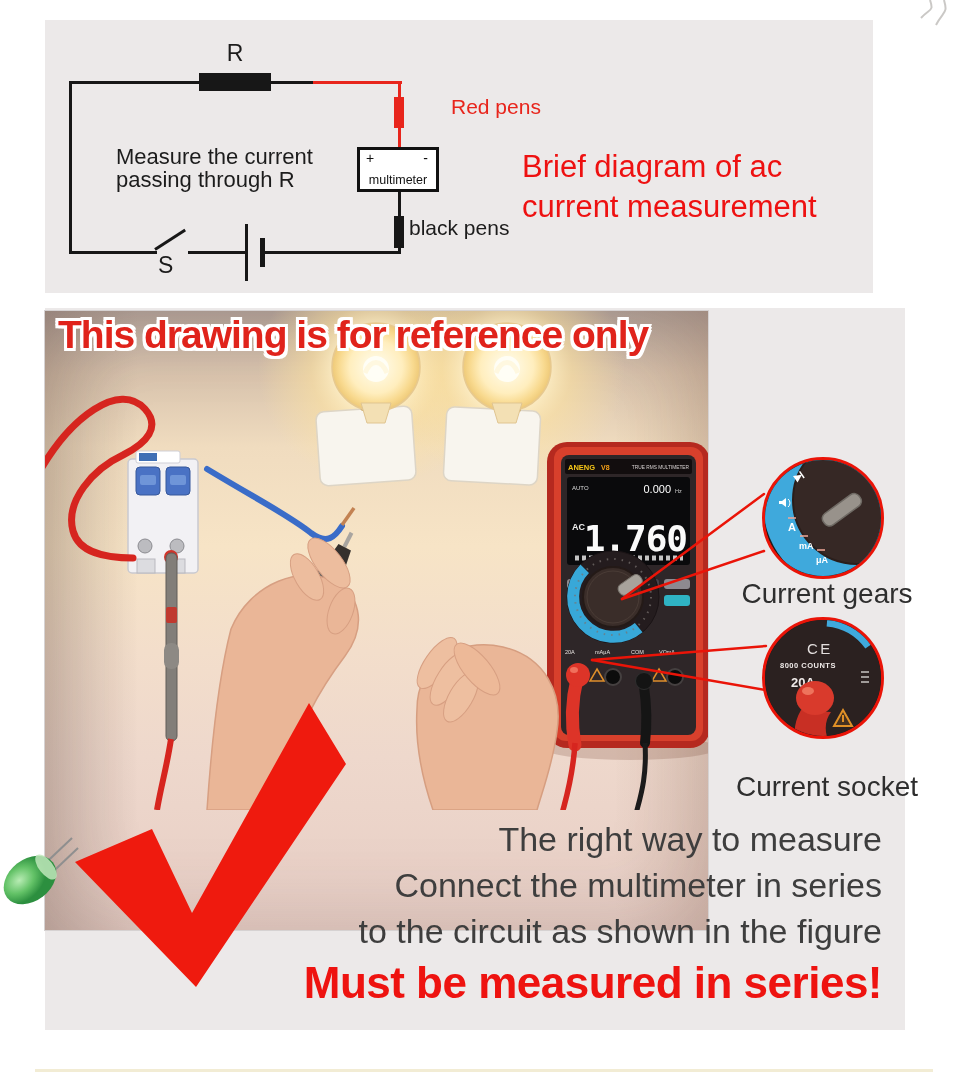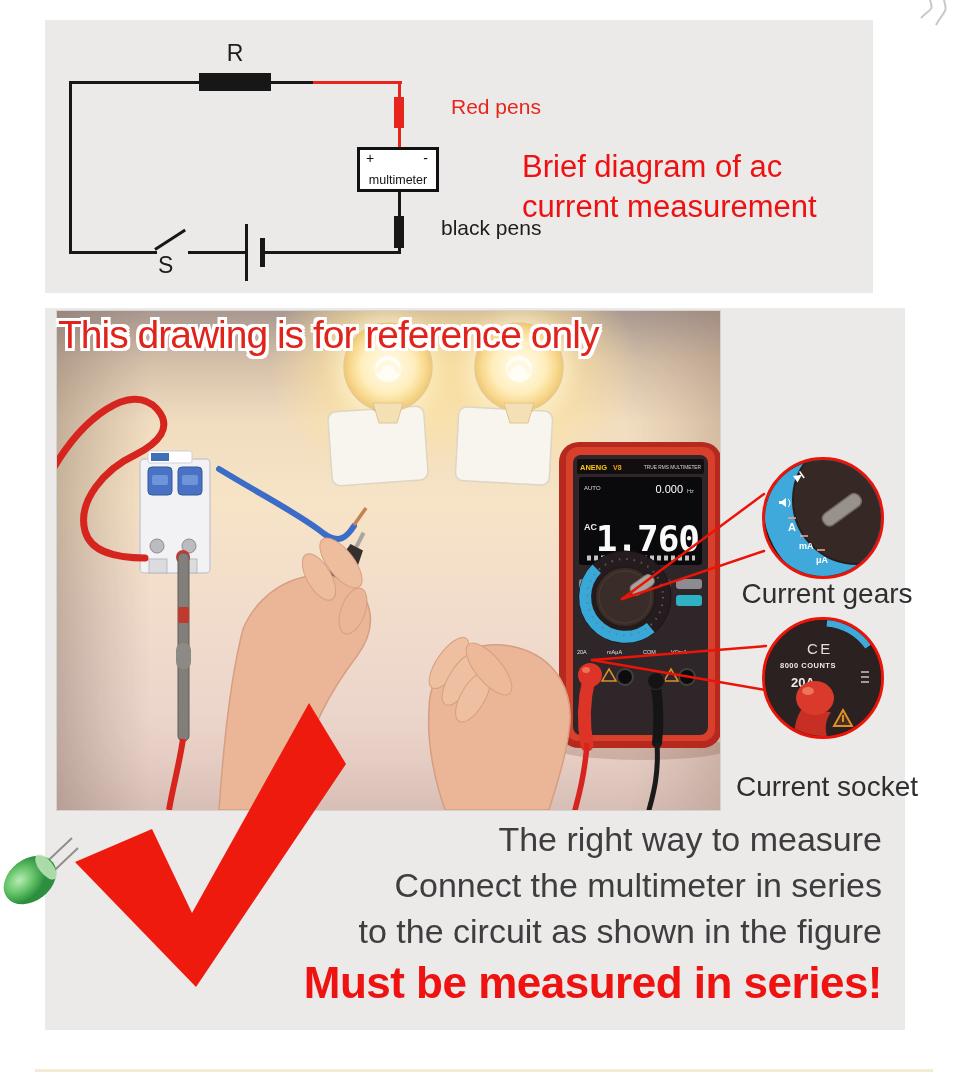--- a/index.html
+++ b/index.html
@@ -9,26 +9,26 @@
   
   .panel-top{left:45px;top:20px;width:828px;height:273px;background:#ece9e9;}
   .panel-bottom{left:45px;top:308px;width:860px;height:722px;background:#ece9e9;}
   .wire{position:absolute;background:#171717;}
   .wire.red{background:#e8251c;}
   .lbl{position:absolute;color:#1c1c1c;font-weight:500;}
   .mm-box{position:absolute;left:357px;top:147px;width:82px;height:45px;background:#fff;
           border:3px solid #111;box-sizing:border-box;}
   .diag-title{position:absolute;left:477px;top:127px;color:#ee1111;font-size:31px;line-height:40px;font-weight:400;}
   
-  .photo{left:57px;top:311px;width:663px;height:499px;overflow:hidden;outline:1px solid #d6d2d2;
+  .photo{left:45px;top:311px;width:663px;height:619px;overflow:hidden;outline:1px solid #d6d2d2;
     background:
       linear-gradient(90deg, rgba(125,105,95,.28) 0%, rgba(125,105,95,0) 14%, rgba(125,105,95,0) 86%, rgba(160,125,105,.18) 100%),
       linear-gradient(180deg,#b3a49b 0%, #d8c3ad 10%, #f0dcbf 22%, #f7e4c6 38%, #f3decb 55%, #eed8cc 72%, #ead2c8 88%, #e6cec6 100%);
     box-shadow: inset 0 0 90px rgba(90,60,50,.22);}
-  .photo-title{left:58px;top:313px;width:660px;font-size:39px;font-weight:normal;color:#e0231b;
+  .photo-title{left:58px;top:313px;width:660px;font-size:39px;font-weight:bold;color:#e0231b;
     letter-spacing:-1px;white-space:nowrap;
     text-shadow:-3px -3px 0 #fff,3px -3px 0 #fff,-3px 3px 0 #fff,3px 3px 0 #fff,
                 -3px 0 0 #fff,3px 0 0 #fff,0 -3px 0 #fff,0 3px 0 #fff;}
   
   .callout{position:absolute;width:116px;height:116px;border-radius:50%;overflow:hidden;
            border:3px solid #ea1408;background:#241b1b;}
   .callout-label{position:absolute;width:200px;text-align:center;font-size:28px;color:#2e2e2e;}
   
   .footer{left:200px;top:816px;width:682px;text-align:right;}
   .f-line{font-size:34px;line-height:46px;color:#3e3e3e;}
@@ -55,22 +55,26 @@
     <div class="wire" style="left:349px;top:196px;width:10px;height:32px;"></div>
     <div class="wire" style="left:220px;top:231px;width:136px;height:3px;"></div>
     <div class="wire" style="left:215px;top:218px;width:5px;height:29px;"></div>
     <div class="wire" style="left:200px;top:204px;width:3px;height:57px;"></div>
     <div class="wire" style="left:143px;top:231px;width:57px;height:3px;"></div>
     <div class="wire" style="left:110px;top:228px;width:36px;height:3px;transform:rotate(-33deg);transform-origin:left center;"></div>
     <div class="wire" style="left:24px;top:231px;width:88px;height:3px;"></div>
 
     <div class="lbl" style="left:160px;top:20px;width:60px;text-align:center;font-size:23px;">R</div>
     <div class="lbl" style="left:113px;top:232px;font-size:23px;">S</div>
+    <div class="lbl" style="left:71px;top:125px;font-size:22px;line-height:23px;">
+      <div>Measure the current</div>
+      <div>passing through R</div>
+    </div>
     <div class="lbl" style="left:366px;top:75px;font-size:21px;color:#e8251c;margin-left:40px;">Red pens</div>
-    <div class="lbl" style="left:364px;top:196px;font-size:21px;margin-left:32px;">black pens</div>
+    <div class="lbl" style="left:364px;top:196px;font-size:21px;">black pens</div>
 
     <div class="mm-box" style="left:312px;top:127px;">
       <span style="position:absolute;left:6px;top:0px;font-size:14px;color:#111;">+</span>
       <span style="position:absolute;right:8px;top:0px;font-size:14px;color:#111;">-</span>
       <span style="position:absolute;left:0;right:0;bottom:2px;text-align:center;font-size:12.5px;color:#111;">multimeter</span>
     </div>
 
     <div class="diag-title">
       <div>Brief diagram of ac</div>
       <div>current measurement</div>

